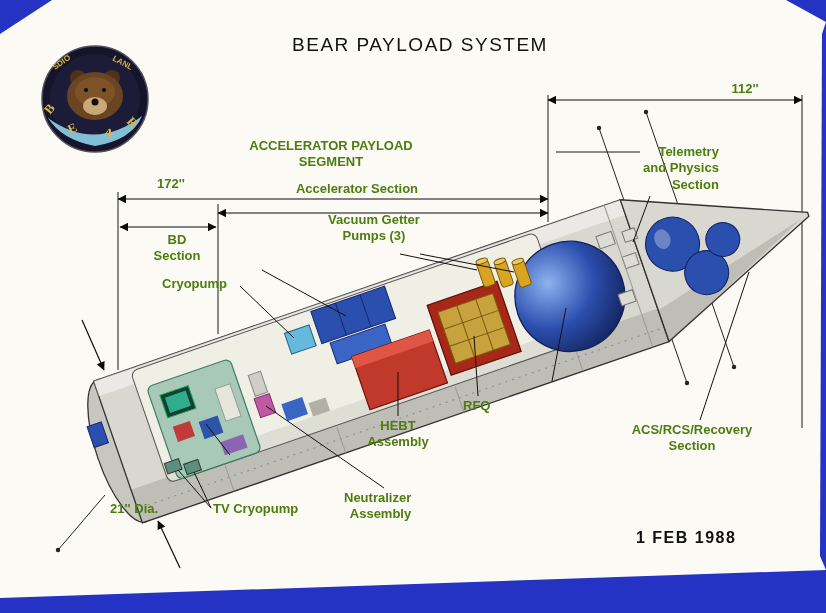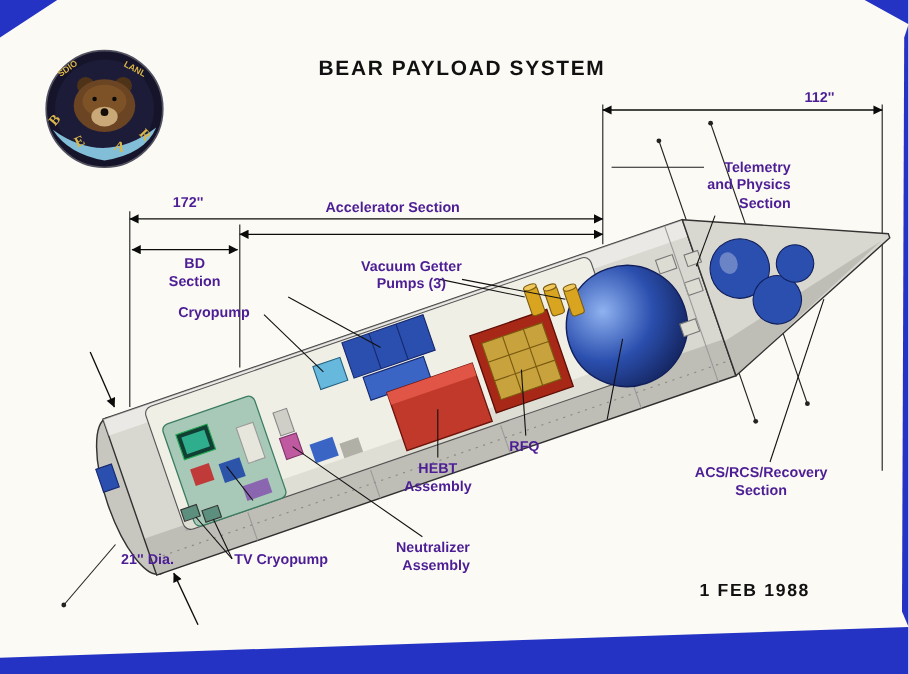--- a/index.html
+++ b/index.html
@@ -4,27 +4,27 @@
 <style>
   html,body{margin:0;padding:0;background:#e8e8e8;}
   .page{
     position:relative;width:826px;height:613px;overflow:hidden;
     background:#fbfaf4;color:#111;
     font-family:"Liberation Sans","DejaVu Sans",sans-serif;
   }
   svg{position:absolute;left:0;top:0;}
   .lbl{
     position:absolute;font-weight:bold;font-size:13px;line-height:1.25;
-    white-space:pre-line;z-index:5;color:#4c1d95;
+    white-space:pre-line;z-index:5;color:#4d7c0f;
   }
   .center{text-align:center;transform:translateX(-50%);}
   .leftal{text-align:right;}
   .title{
-    position:absolute;left:420px;top:52px;transform:translateX(-50%);
-    font-weight:bold;font-size:19px;letter-spacing:1.5px;white-space:nowrap;z-index:5;
+    position:absolute;left:420px;top:34px;transform:translateX(-50%);
+    font-weight:normal;font-size:19px;letter-spacing:1.5px;white-space:nowrap;z-index:5;
   }
   .date{
     position:absolute;left:636px;top:529px;font-weight:bold;font-size:16px;
     letter-spacing:1.5px;z-index:5;
   }
 </style>
 </head>
 <body>
 
 <div class="page">
@@ -213,34 +213,36 @@
         <text x="70" y="134" transform="rotate(-24 70 134)">E</text>
         <text x="103" y="136" transform="rotate(16 103 136)">A</text>
         <text x="126" y="122" transform="rotate(46 126 122)">R</text>
       </g>
     </g>
   </svg>
 
   <div class="title">BEAR PAYLOAD SYSTEM</div>
 
   <div class="lbl center" style="left:745px;top:81px">112''</div>
+  <div class="lbl center" style="left:331px;top:138px">ACCELERATOR PAYLOAD
+SEGMENT</div>
   <div class="lbl center" style="left:171px;top:176px">172''</div>
   <div class="lbl center" style="left:357px;top:181px">Accelerator Section</div>
   <div class="lbl leftal" style="left:643px;top:144px">Telemetry
 and Physics
 Section</div>
   <div class="lbl center" style="left:177px;top:232px">BD
 Section</div>
-  <div class="lbl center" style="left:374px;top:234px">Vacuum Getter
+  <div class="lbl center" style="left:374px;top:212px">Vacuum Getter
 Pumps (3)</div>
   <div class="lbl leftal" style="left:162px;top:276px">Cryopump</div>
   <div class="lbl leftal" style="left:463px;top:398px">RFQ</div>
   <div class="lbl center" style="left:398px;top:418px">HEBT
 Assembly</div>
   <div class="lbl center" style="left:692px;top:422px">ACS/RCS/Recovery
 Section</div>
-  <div class="lbl leftal" style="left:360px;top:490px">Neutralizer
+  <div class="lbl leftal" style="left:344px;top:490px">Neutralizer
 Assembly</div>
   <div class="lbl leftal" style="left:213px;top:501px">TV Cryopump</div>
   <div class="lbl leftal" style="left:110px;top:501px">21'' Dia.</div>
 
   <div class="date">1 FEB 1988</div>
 </div>
 
 </body></html>

